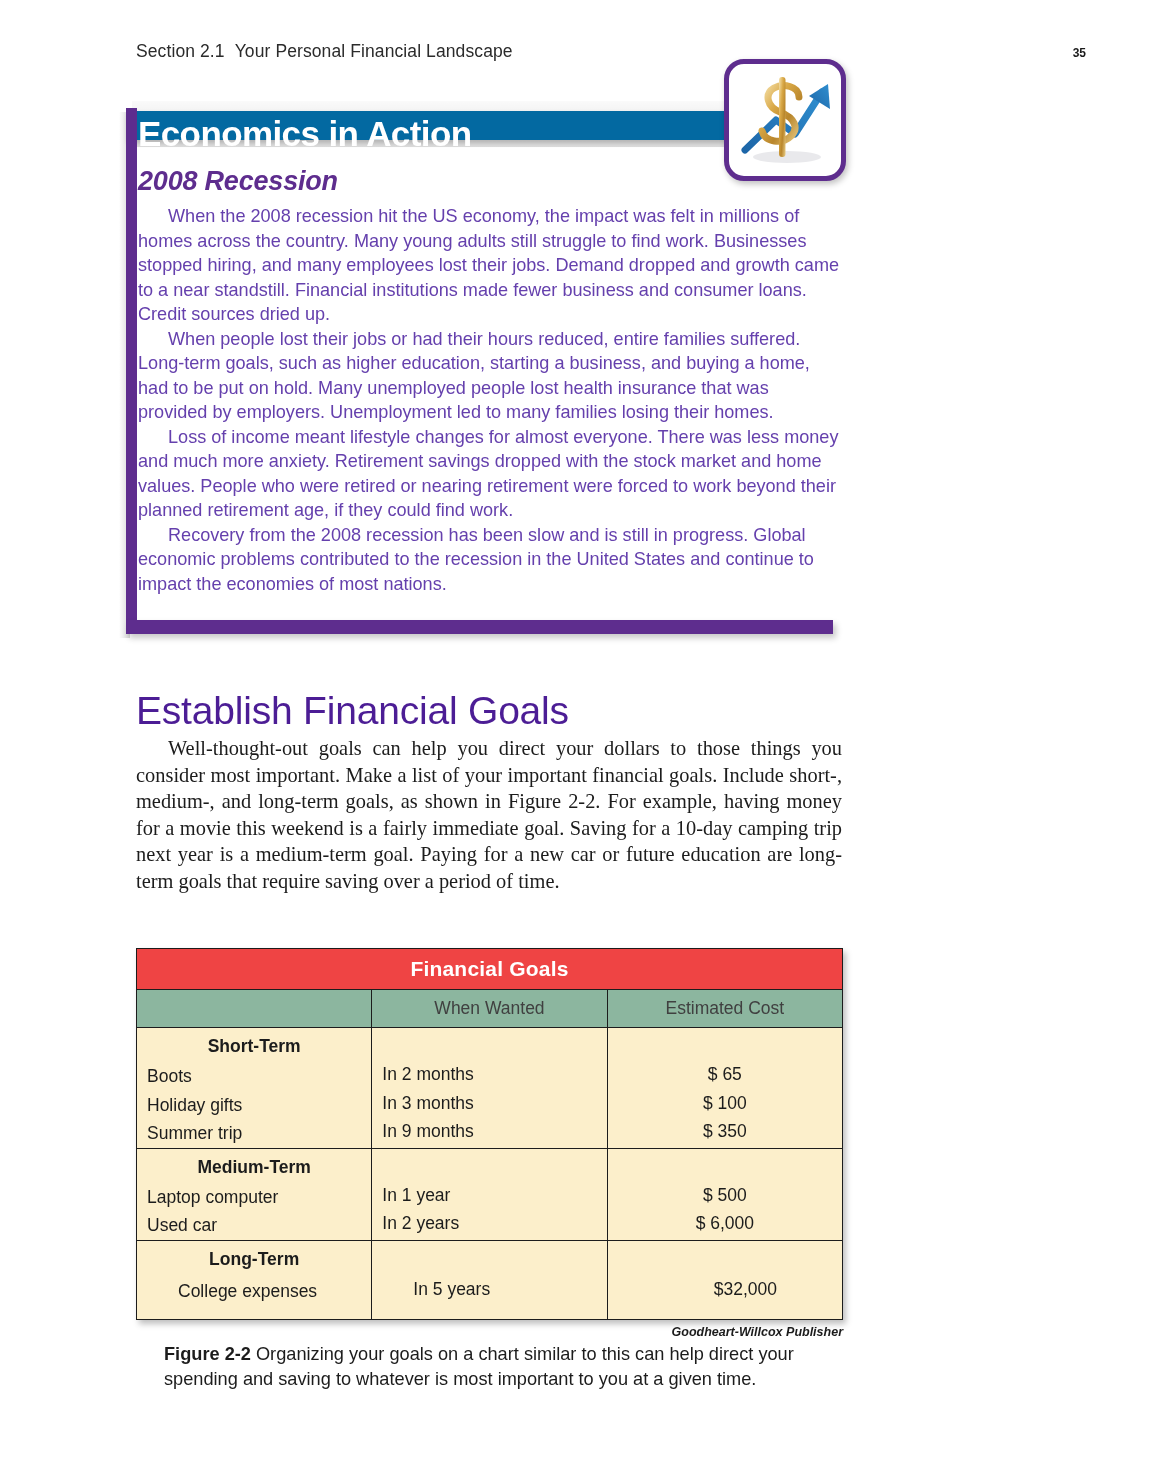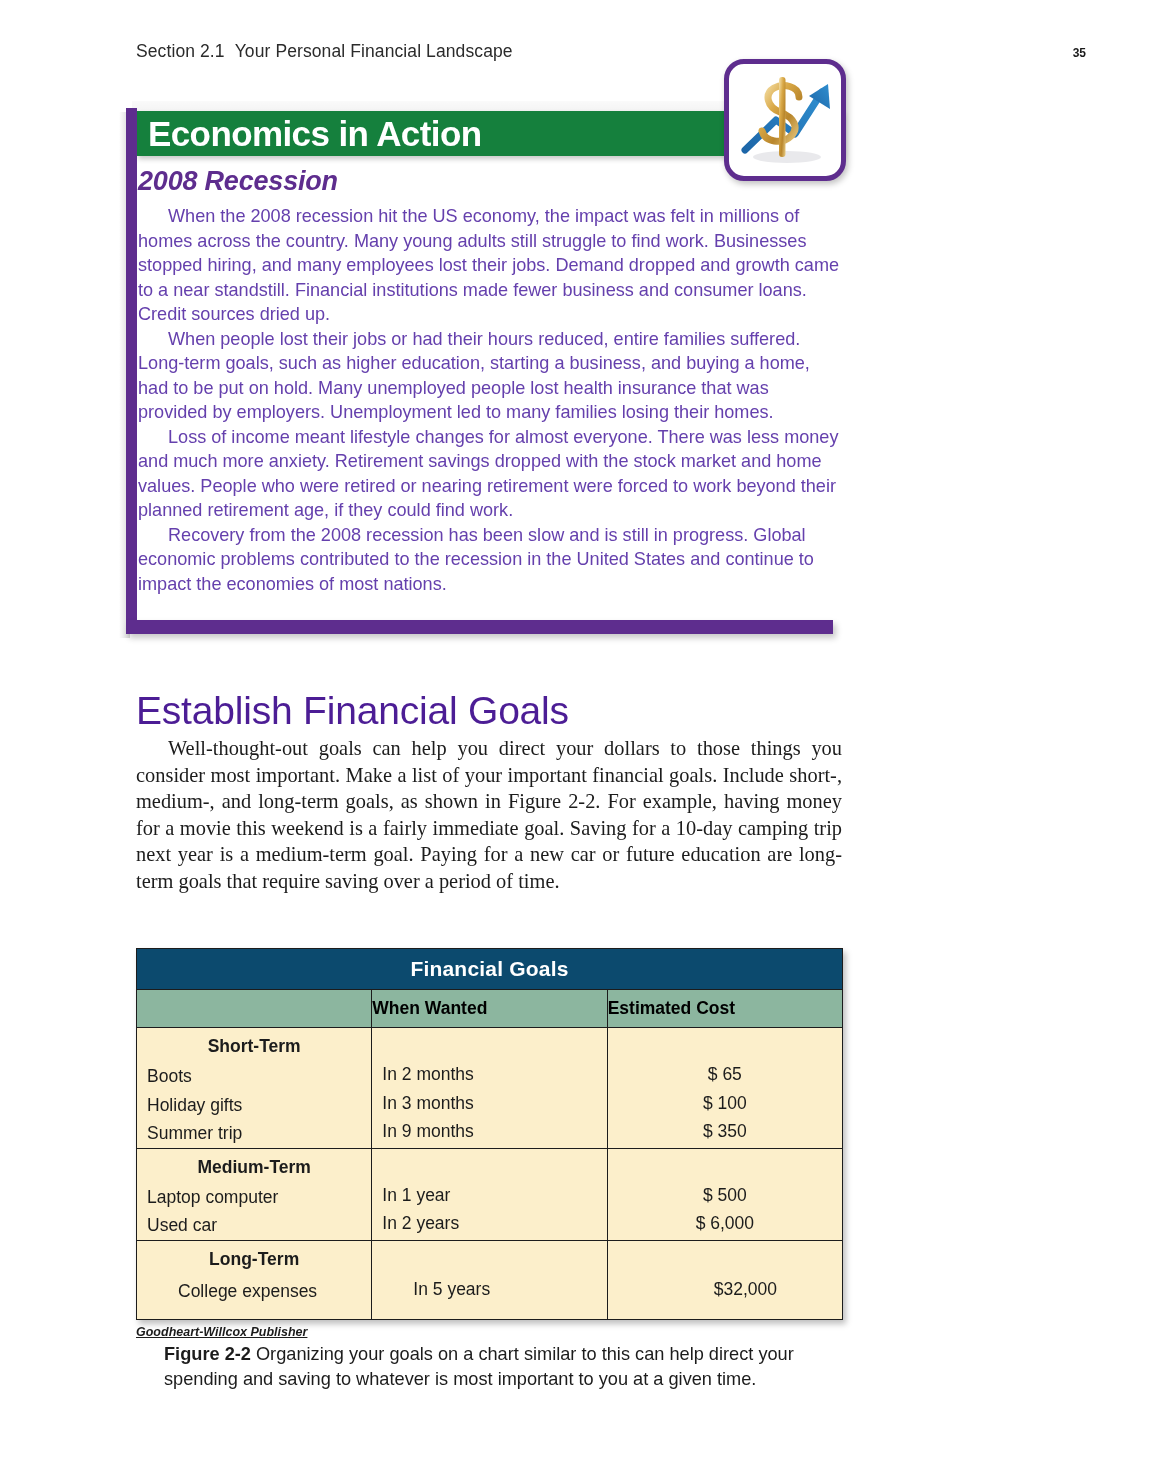--- a/index.html
+++ b/index.html
@@ -71,25 +71,24 @@
     width: 714px;
     height: 46px;
     background: linear-gradient(to bottom, rgba(0,0,0,0.02), rgba(0,0,0,0.13));
     z-index: 1;
   }
   .banner {
     position: absolute;
     left: 0px;
     top: 3px;
     width: 707px;
-    height: 45px;
-    background: #15803d;
+    height: 29px;
+    background: #0369a1;
     z-index: 2;
     box-shadow: 2px 3px 5px rgba(0,0,0,.22);
-    margin-left: 10px;
   }
   .banner-title {
     position: absolute;
     left: 12px;
     top: 1px;
     color: #ffffff;
     font-size: 35px;
     font-weight: bold;
     letter-spacing: -0.6px;
     line-height: 44px;
@@ -183,34 +182,34 @@
     width: 707px;
     border-collapse: collapse;
     table-layout: fixed;
     background: #fcefcb;
   }
   table.goals td, table.goals th {
     border: 1.5px solid #1c1c1c;
     padding: 0;
   }
   .th-main {
-    background: #0c4a6e;
+    background: #ef4444;
     color: #ffffff;
     font-size: 21px;
     font-weight: bold;
     text-align: center;
     height: 40px;
     letter-spacing: .2px;
   }
   .th-sub {
     background: #8cb69f;
-    color: #000000;
-    font-size: 17.5px;
-    font-weight: bold;
-    text-align: left;
+    color: #404040;
+    font-size: 17.5px;
+    font-weight: normal;
+    text-align: center;
     height: 37px;
   }
   .th-sub.blank { background: #8cb69f; }
   .grp-label {
     font-size: 17.5px;
     font-weight: bold;
     color: #1c1c1c;
     text-align: center;
     padding: 8px 0 5px 0;
   }
@@ -248,27 +247,26 @@
   .grp-cell .spacer-sm {
     height: 11px;
   }
 
   
   .credit {
     position: absolute;
     left: 136px;
     top: 1325px;
     width: 707px;
-    text-align: left;
+    text-align: right;
     font-family: "Liberation Sans", sans-serif;
     font-size: 12.5px;
     font-style: italic;
     font-weight: bold;
     color: #1c1c1c;
-    text-decoration: underline;
   }
   .figcap {
     position: absolute;
     left: 136px;
     top: 1342px;
     width: 702px;
     font-size: 18.2px;
     line-height: 25px;
     color: #1c1c1c;
     margin-left: 28px;

